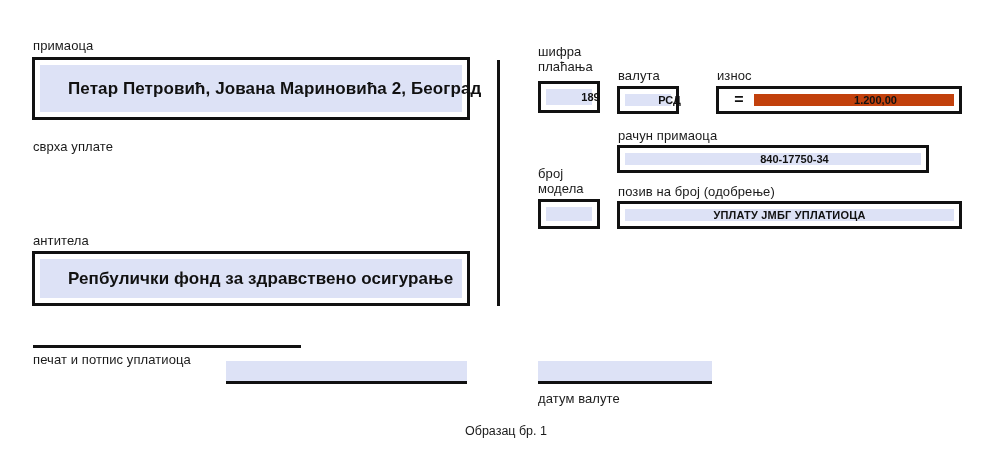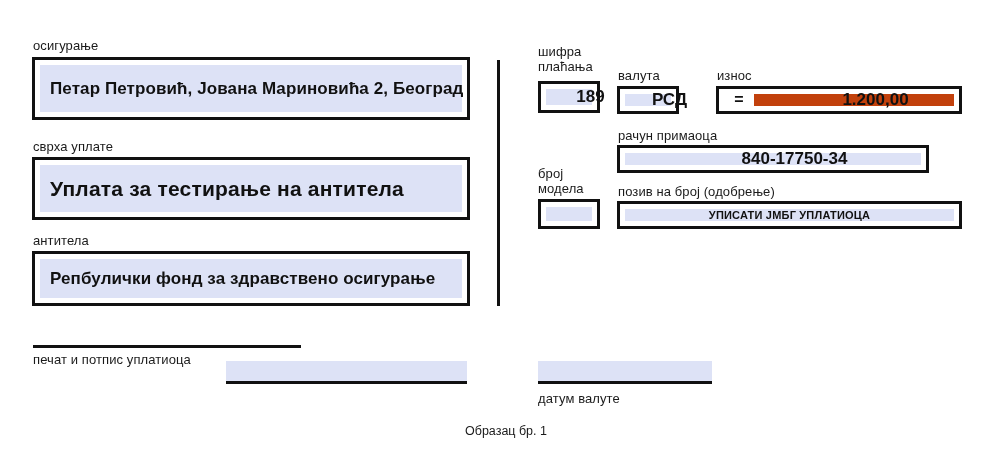--- a/index.html
+++ b/index.html
@@ -41,38 +41,38 @@
   }
   .box .fill {
     position: absolute;
     left: 5px; right: 5px; top: 5px; bottom: 5px;
     background: #dde2f6;
     display: flex;
     align-items: center;
     box-sizing: border-box;
   }
   .box .fill.center { justify-content: center; }
-  .box .fill.left   { justify-content: flex-start; padding-left: 10px; }
+  .box .fill.left   { justify-content: flex-start; padding-left: 28px; }
 
   .value-big {
     font-size: 17px;
     font-weight: bold;
     color: #111111;
     white-space: nowrap;
     letter-spacing: 0.1px;
   }
   .value-xl {
     font-size: 21px;
     font-weight: bold;
     color: #111111;
     white-space: nowrap;
     letter-spacing: 0.2px;
   }
   .value-mid {
-    font-size: 17px;
+    font-size: 11px;
     font-weight: bold;
     color: #111111;
     white-space: nowrap;
     margin-left: 43px;
   }
   .value-small {
     font-size: 11px;
     font-weight: bold;
     color: #111111;
     white-space: nowrap;
@@ -143,33 +143,28 @@
   }
 </style>
 </head>
 <body>
 
 <div class="form-root">
 
 
   <div id="divider"></div>
 
-  <div class="field-label" style="left:33px; top:38px;">осигурање</div>
+  <div class="field-label" style="left:33px; top:38px;">примаоца</div>
   <div class="box" id="payer-box" style="left:32px; top:57px; width:438px; height:63px;">
     <div class="fill left">
       <span class="value-big">Петар Петровић, Јована Мариновића 2, Београд</span>
     </div>
   </div>
 
   <div class="field-label" style="left:33px; top:139px;">сврха уплате</div>
-  <div class="box" id="purpose-box" style="left:32px; top:157px; width:438px; height:63px;">
-    <div class="fill left">
-      <span class="value-xl">Уплата за тестирање на антитела</span>
-    </div>
-  </div>
 
   <div class="field-label" style="left:33px; top:233px;">антитела</div>
   <div class="box" id="recipient-box" style="left:32px; top:251px; width:438px; height:55px;">
     <div class="fill left">
       <span class="value-big">Репбулички фонд за здравствено осигурање</span>
     </div>
   </div>
 
   <div class="field-label" style="left:538px; top:44px;">шифра</div>
   <div class="field-label" style="left:538px; top:59px;">плаћања</div>
@@ -205,21 +200,21 @@
   <div class="field-label" style="left:538px; top:181px;">модела</div>
   <div class="box" style="left:538px; top:199px; width:62px; height:30px;">
     <div class="fill center">
       <span class="value-mid"></span>
     </div>
   </div>
 
   <div class="field-label" style="left:618px; top:184px;">позив на број (одобрење)</div>
   <div class="box" style="left:617px; top:201px; width:345px; height:28px;">
     <div class="fill center">
-      <span class="value-small">УПИСАТИ ЈМБГ УПЛАТИОЦА</span>
+      <span class="value-small">УПЛАТУ ЈМБГ УПЛАТИОЦА</span>
     </div>
   </div>
 
   <div class="rule" style="left:33px; top:345px; width:268px;"></div>
   <div class="field-label" style="left:33px; top:352px;">печат и потпис уплатиоца</div>
 
   <div class="date-fill" style="left:226px; top:361px; width:241px; height:20px;"></div>
   <div class="rule" style="left:226px; top:381px; width:241px;"></div>
 
   <div class="date-fill" style="left:538px; top:361px; width:174px; height:20px;"></div>

